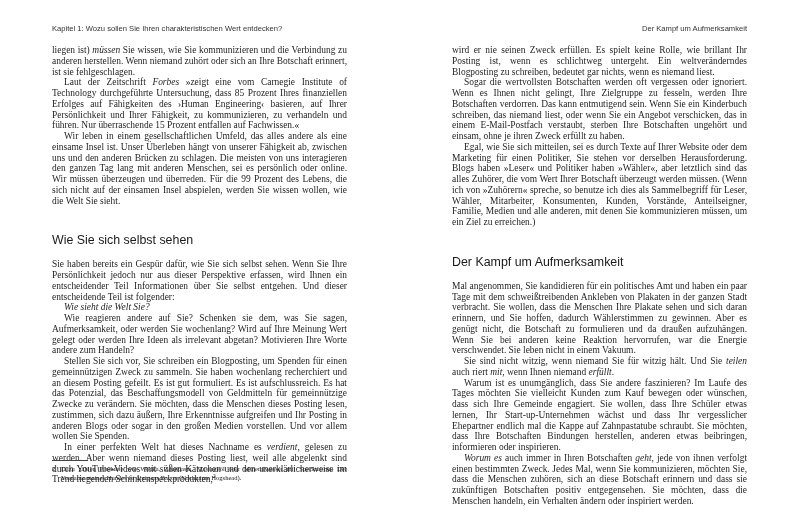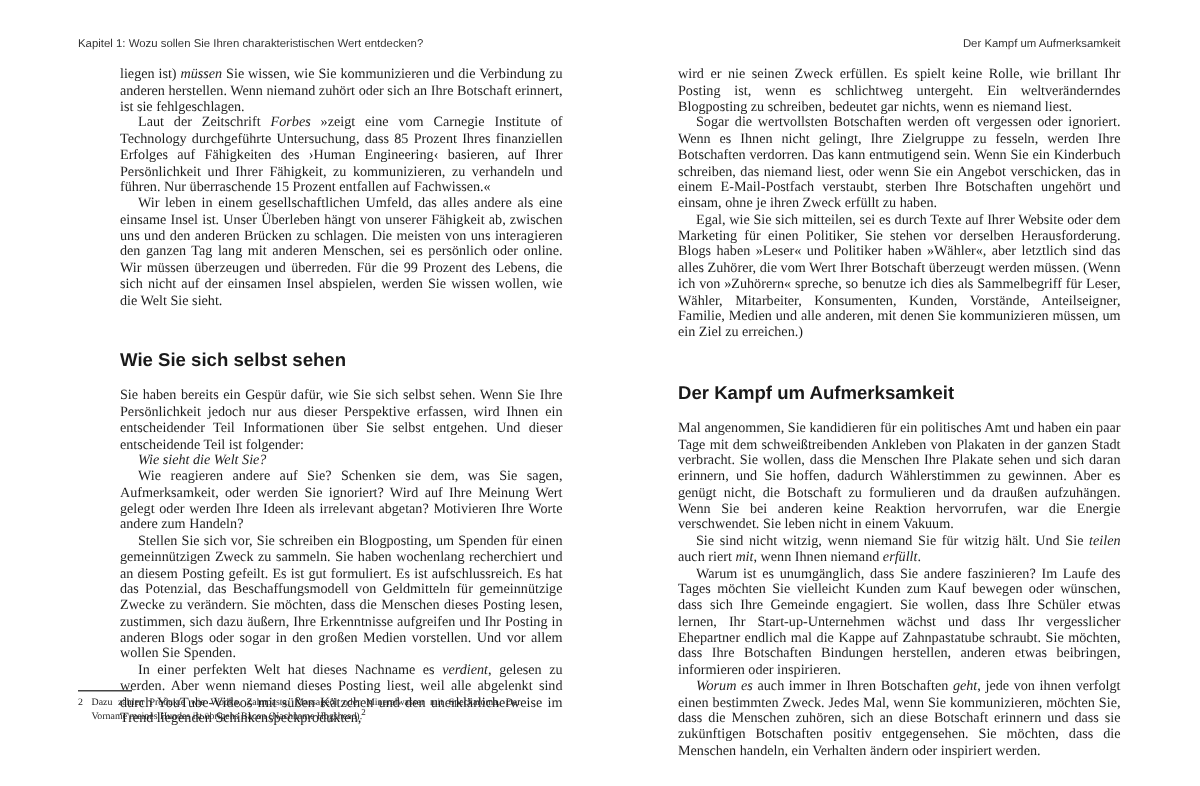--- a/index.html
+++ b/index.html
@@ -21,29 +21,29 @@
   }
   .page.left .running-head { left: 52px; }
   .page.right .running-head { right: 53px; text-align: right; }
   .body-text {
     position: absolute; top: 45px;
     width: 295px;
     font-size: 9.45px; line-height: 10.75px;
     text-align: justify;
     hyphens: manual;
   }
-  .page.left .body-text { left: 52px; margin-left: 28px; }
+  .page.left .body-text { left: 52px; }
   .page.right .body-text { left: 52px; }
   .body-text p { margin: 0; text-indent: 12px; }
   .body-text p.noindent { text-indent: 0; }
   .body-text p.italic-line { font-style: italic; }
   .body-text em { font-style: italic; }
   .section-heading {
     font-family: "Liberation Sans", "DejaVu Sans", sans-serif;
-    font-weight: bold; font-size: 12.4px; line-height: 14px;
+    font-weight: normal; font-size: 12.4px; line-height: 14px;
     color: #1a1a1a;
     margin: 27px 0 12px 0;
     text-indent: 0;
   }
   .sup { font-size: 6px; vertical-align: super; line-height: 0; }
   .footnote-rule {
     position: absolute; left: 52px; top: 460px;
     width: 36px; height: 0; border-top: 0.8px solid #444;
   }
   .footnote {
@@ -72,21 +72,21 @@
     <div class="body-text">
       <div>
           <p class="noindent"><span>liegen ist) </span><em>müssen</em><span> Sie wissen, wie Sie kommunizieren und die Verbindung zu anderen her­stellen. Wenn niemand zuhört oder sich an Ihre Botschaft erinnert, ist sie fehlgeschlagen.</span></p>
           <p><span>Laut der Zeitschrift </span><em>Forbes</em><span> »zeigt eine vom Carnegie Institute of Technology durchge­führte Untersuchung, dass 85 Prozent Ihres finanziellen Erfolges auf Fähigkeiten des ›Hu­man Engineering‹ basieren, auf Ihrer Persönlichkeit und Ihrer Fähigkeit, zu kommunizie­ren, zu verhandeln und führen. Nur überraschende 15 Prozent entfallen auf Fachwissen.«</span></p>
           <p><span>Wir leben in einem gesellschaftlichen Umfeld, das alles andere als eine einsame Insel ist. Unser Überleben hängt von unserer Fähigkeit ab, zwischen uns und den anderen Brücken zu schlagen. Die meisten von uns interagieren den ganzen Tag lang mit anderen Menschen, sei es persönlich oder online. Wir müssen überzeugen und überreden. Für die 99 Prozent des Lebens, die sich nicht auf der einsamen Insel abspielen, werden Sie wissen wollen, wie die Welt Sie sieht.</span></p>
         </div>
       <h2 class="section-heading">Wie Sie sich selbst sehen</h2>
       <div>
           <p class="noindent"><span>Sie haben bereits ein Gespür dafür, wie Sie sich selbst sehen. Wenn Sie Ihre Persönlichkeit jedoch nur aus dieser Perspektive erfassen, wird Ihnen ein entscheidender Teil Informatio­nen über Sie selbst entgehen. Und dieser entscheidende Teil ist folgender:</span></p>
           <p class="italic-line"><em>Wie sieht die Welt Sie?</em></p>
-          <p><span>Wie reagieren andere auf Sie? Schenken sie dem, was Sie sagen, Aufmerksamkeit, oder werden Sie ignoriert? Wird auf Ihre Meinung Wert gelegt oder werden Ihre Ideen als irrele­vant abgetan? Motivieren Ihre Worte andere zum Handeln?</span></p>
+          <p><span>Wie reagieren andere auf Sie? Schenken sie dem, was Sie sagen, Aufmerksamkeit, oder werden Sie wochenlang? Wird auf Ihre Meinung Wert gelegt oder werden Ihre Ideen als irrele­vant abgetan? Motivieren Ihre Worte andere zum Handeln?</span></p>
           <p><span>Stellen Sie sich vor, Sie schreiben ein Blogposting, um Spenden für einen gemeinnützi­gen Zweck zu sammeln. Sie haben wochenlang recherchiert und an diesem Posting gefeilt. Es ist gut formuliert. Es ist aufschlussreich. Es hat das Potenzial, das Beschaffungsmodell von Geldmitteln für gemeinnützige Zwecke zu verändern. Sie möchten, dass die Menschen dieses Posting lesen, zustimmen, sich dazu äußern, Ihre Erkenntnisse aufgreifen und Ihr Posting in anderen Blogs oder sogar in den großen Medien vorstellen. Und vor allem wol­len Sie Spenden.</span></p>
           <p><span>In einer perfekten Welt hat dieses Nachname es </span><em>verdient</em><span>, gelesen zu werden. Aber wenn niemand dieses Posting liest, weil alle abgelenkt sind durch YouTube-Videos mit süßen Kätzchen und den unerklärlicherweise im Trend liegenden Schinkenspeckprodukten,</span><span class="sup">2</span></p>
         </div>
     </div>
 
     <div class="footnote-rule"></div>
     <div class="footnote">
       <span class="fn-num">2</span>
       <span class="fn-text">Dazu zählen Produkte wie Wodka, Zahnpasta, Massageöl oder Mineralwasser mit Speckaroma. Der Vorname mei­nes Hundes ist übrigens Bacon (Nachname Hogshead).</span>
     </div>

